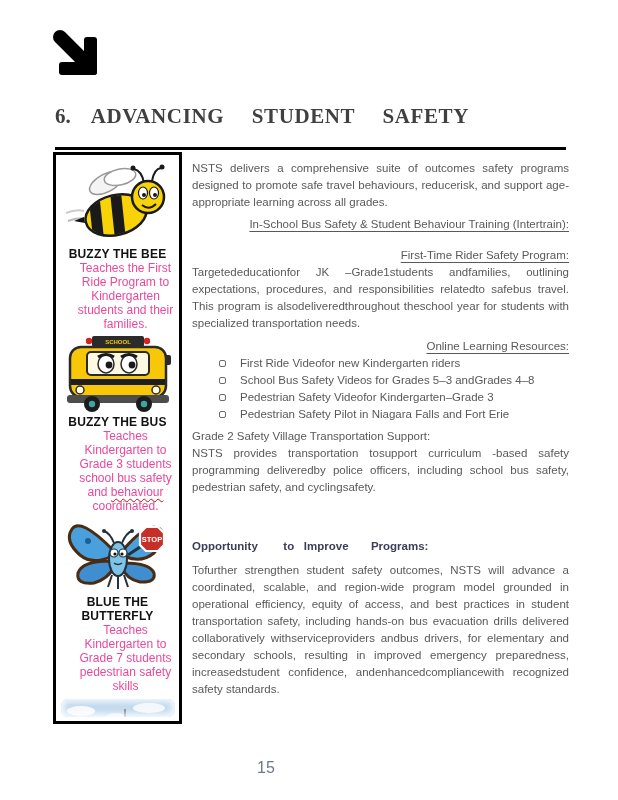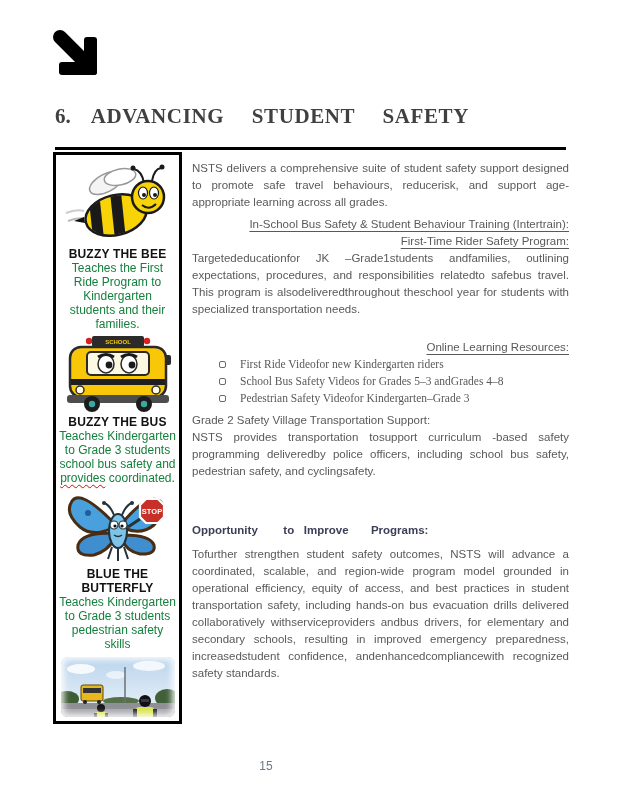--- a/index.html
+++ b/index.html
@@ -25,21 +25,21 @@
     border:3px solid #000; background:#fff;
     display:flex; flex-direction:column; align-items:center;
     padding:6px 3px 4px 3px; gap:2px;
   }
   .char-card { display:flex; flex-direction:column; align-items:center; width:100%; }
   .char-name {
     font-weight:bold; font-size:12px; line-height:14px; color:#121212;
     text-align:center; letter-spacing:0.2px;
   }
   .char-desc {
-    font-size:12px; line-height:14px; color:#15803d; text-align:center;
+    font-size:12px; line-height:14px; color:#ec4899; text-align:center;margin-left:16px;
   }
   .misspelled {
     text-decoration:underline wavy #cc1100 1px;
     text-decoration-skip-ink:none; text-underline-offset:2px;
   }
   .photo-frame {
     margin-top:4px; width:114px; height:97px; border-radius:7px; overflow:hidden;
     position:relative; box-shadow: inset 0 0 5px 2px #ffffff;
   }
   .photo-frame svg { display:block; }
@@ -53,35 +53,35 @@
   }
   .main p { text-align:justify; }
   .h-bold {
     font-weight:bold; color:#3c3e56; white-space:pre-wrap; line-height:17px;
   }
   .h-under {
     color:#595959; text-decoration:underline; text-underline-offset:3px;
     text-decoration-thickness:1px; text-decoration-skip-ink:none; line-height:17px;text-align:right;
   }
   .h-plain { color:#595959; line-height:17px; }
-  .mt5 { margin-top:5px; } .mt6 { margin-top:21px; } .mt14 { }
+  .mt5 { margin-top:5px; } .mt6 { margin-top:6px; } .mt14 { margin-top:14px; }
   .mt26 { margin-top:42px; }
 
   ul.res-list { list-style:none; }
   ul.res-list li {
-    position:relative; padding-left:48px; line-height:17px; text-align:left;font-family:Liberation Serif, serif;
+    position:relative; padding-left:48px; line-height:17px; text-align:left;
   }
   ul.res-list li .marker {
     position:absolute; left:27px; top:5px; width:7px; height:7px;
     border:1.2px solid #6a6a6a; border-radius:2px; background:#fff;
   }
 
   .page-number {
     position:absolute; left:0; top:759px; width:532px; text-align:center;
-    font-size:12px; color:#6b7a8d;
+    font-size:16px; color:#6b7a8d;
   }
 </style>
 </head>
 <body>
 
 <div class="page">
 
   <svg class="corner-arrow" width="52" height="54" viewBox="0 0 52 54">
     <path d="M10 9 L30 29" stroke="#000" stroke-width="14" stroke-linecap="round" fill="none"></path>
     <rect x="34" y="9" width="13" height="38" rx="3" fill="#000"></rect>
@@ -143,21 +143,21 @@
         <circle cx="18" cy="57" r="4" fill="#fffbe0" stroke="#2a2a2a" stroke-width="1.5"></circle>
         <circle cx="94" cy="57" r="4" fill="#fffbe0" stroke="#2a2a2a" stroke-width="1.5"></circle>
         <rect x="5" y="62" width="102" height="8" rx="3" fill="#4d4d4d"></rect>
         <circle cx="30" cy="71" r="8" fill="#1c1c1c"></circle>
         <circle cx="82" cy="71" r="8" fill="#1c1c1c"></circle>
         <circle cx="30" cy="71" r="3.2" fill="#3aa7a0"></circle>
         <circle cx="82" cy="71" r="3.2" fill="#3aa7a0"></circle>
         <rect x="103" y="22" width="6" height="10" rx="2" fill="#2a2a2a"></rect>
       </svg>
       <div class="char-name">BUZZY THE BUS</div>
-      <div class="char-desc"><span>Teaches Kindergarten to Grade 3 students school bus safety and </span><span class="misspelled">provides</span><span> coordinated.</span></div>
+      <div class="char-desc"><span>Teaches Kindergarten to Grade 3 students school bus safety and </span><span class="misspelled">behaviour</span><span> coordinated.</span></div>
     </div>
 
     <div class="char-card">
       <svg width="112" height="80" viewBox="0 0 112 80">
         <path d="M50 34 Q18 2 10 14 Q2 26 18 40 Q30 50 48 42 Z" fill="#49a0dd" stroke="#4a2c12" stroke-width="3"></path>
         <path d="M48 46 Q20 46 16 58 Q14 70 32 68 Q46 64 52 52 Z" fill="#3f8fd0" stroke="#4a2c12" stroke-width="3"></path>
         <path d="M62 34 Q86 6 98 14 Q106 22 92 38 Q80 48 64 42 Z" fill="#49a0dd" stroke="#4a2c12" stroke-width="3"></path>
         <path d="M62 48 Q88 48 92 58 Q94 68 78 67 Q64 64 60 52 Z" fill="#3f8fd0" stroke="#4a2c12" stroke-width="3"></path>
         <circle cx="26" cy="26" r="3" fill="#1d5f96"></circle>
         <circle cx="86" cy="26" r="3" fill="#1d5f96"></circle>
@@ -172,21 +172,21 @@
         <circle cx="60" cy="39" r="1.6" fill="#111"></circle>
         <path d="M52 48 Q56 51 60 48" stroke="#23323c" stroke-width="1.5" fill="none"></path>
         <path d="M66 40 L78 32" stroke="#23323c" stroke-width="3"></path>
         <g>
           <polygon points="84,12 96,12 102,18 102,30 96,36 84,36 78,30 78,18" fill="#c63028" stroke="#fff" stroke-width="2.2"></polygon>
           <text x="90" y="27" font-size="7.5" fill="#fff" text-anchor="middle" font-family="Liberation Sans, sans-serif" font-weight="bold">STOP</text>
         </g>
         <path d="M50 60 L46 72 M56 61 L56 74 M62 60 L66 72" stroke="#23323c" stroke-width="2" fill="none"></path>
       </svg>
       <div class="char-name">BLUE THE BUTTERFLY</div>
-      <div class="char-desc">Teaches Kindergarten to Grade 3 students pedestrian safety skills</div>
+      <div class="char-desc">Teaches Kindergarten to Grade 7 students pedestrian safety skills</div>
     </div>
 
     <div class="photo-frame">
       <svg width="114" height="97" viewBox="0 0 114 97">
         <defs>
           <linearGradient id="sky" x1="0" y1="0" x2="0" y2="1">
             <stop offset="0" stop-color="#b9d4ec"></stop>
               <stop offset="1" stop-color="#e4eef7"></stop>
           </linearGradient>
         </defs>
@@ -227,32 +227,33 @@
         <path d="M62 78 Q84 70 108 78 L110 92 Q84 99 60 92 Z" fill="#121217"></path>
         <ellipse cx="70" cy="80" rx="6" ry="7" fill="#cfcfd6"></ellipse>
         <circle cx="102" cy="86" r="6" fill="#0c0c10"></circle>
         <circle cx="102" cy="86" r="2.5" fill="#9a9aa2"></circle>
       </svg>
       <div class="photo-feather"></div>
     </div>
   </aside>
 
   <main class="main">
-    <p>NSTS delivers a comprehensive suite of student safety support designed to promote safe travel behaviours, reducerisk, and support age-appropriate learning across all grades.</p>
+    <p>NSTS delivers a comprehensive suite of outcomes safety programs designed to promote safe travel behaviours, reducerisk, and support age-appropriate learning across all grades.</p>
 
     <div class="h-under mt5">In-School Bus Safety &amp; Student Behaviour Training (Intertrain):</div>
 
     <div class="h-under mt14">First-Time Rider Safety Program: </div>
     <p>Targetededucationfor JK  –Grade1students andfamilies, outlining expectations, procedures, and responsibilities relatedto safebus travel. This program is alsodeliveredthroughout theschool year for students with specialized transportation needs.</p>
 
     <div class="h-under mt6">Online Learning Resources:</div>
     <ul class="res-list">
       <li><span class="marker"></span><span>First Ride Videofor new Kindergarten riders</span></li>
       <li><span class="marker"></span><span>School Bus Safety Videos for Grades 5–3 andGrades 4–8</span></li>
       <li><span class="marker"></span><span>Pedestrian Safety Videofor Kindergarten–Grade 3</span></li>
+      <li><span class="marker"></span><span>Pedestrian Safety Pilot in Niagara Falls and Fort Erie</span></li>
     </ul>
 
     <div class="h-plain mt5">Grade 2 Safety Village Transportation Support:</div>
     <p>NSTS provides transportation tosupport curriculum -based safety programming deliveredby police officers, including school bus safety, pedestrian safety, and cyclingsafety.</p>
 
     <div class="h-bold mt26">Opportunity        to   Improve       Programs:</div>
     <p style="margin-top:7px">Tofurther strengthen student safety outcomes, NSTS will advance a coordinated, scalable, and region-wide program model grounded in operational efficiency, equity of access, and best practices in student transportation safety, including hands-on bus evacuation drills delivered collaboratively withserviceproviders andbus drivers, for elementary and secondary schools, resulting in improved emergency preparedness, increasedstudent confidence, andenhancedcompliancewith recognized safety standards.</p>
   </main>
 
   <footer class="page-number">15</footer>

